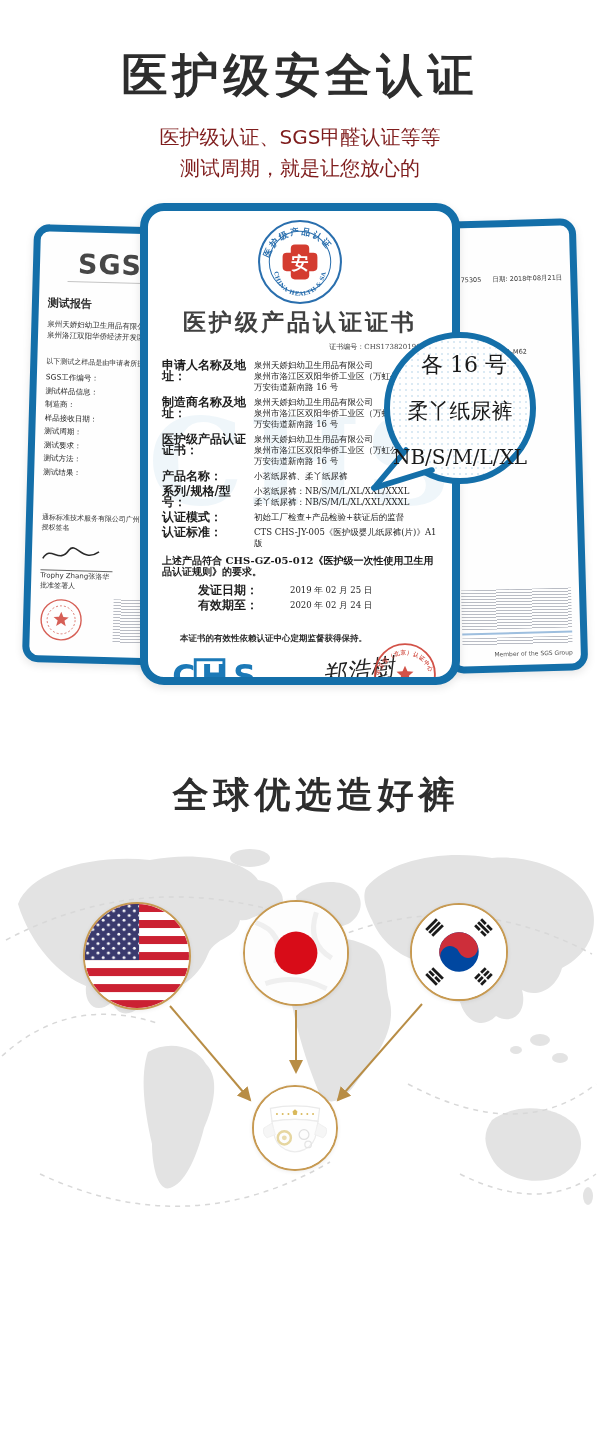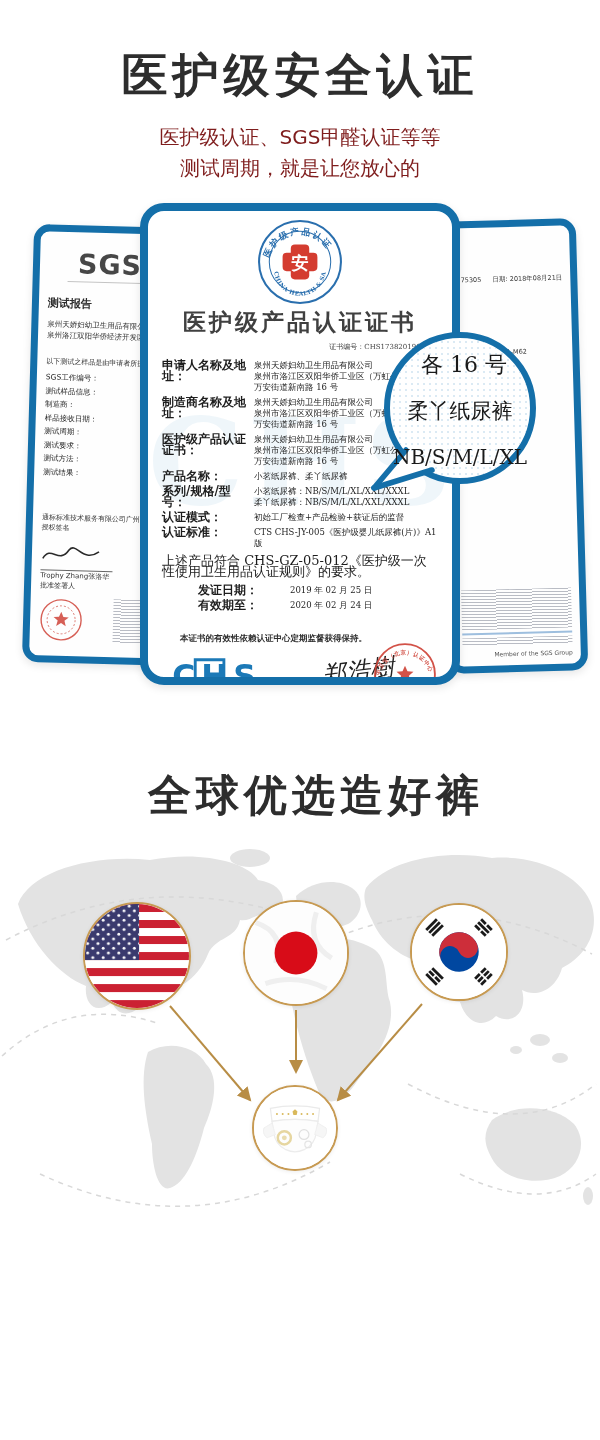--- a/index.html
+++ b/index.html
@@ -46,36 +46,36 @@
   .cm-inner { position:relative; width:100%; height:100%; padding:6px 14px; z-index:1; }
   .watermark { position:absolute; left:0; right:0; top:180px; font-size:120px; font-weight:900;
                color:rgba(27,121,183,.07); text-align:center; letter-spacing:4px; z-index:0; }
   .seal { display:block; margin:2px auto 2px; }
   .cm-title { text-align:center; font-size:23px; font-weight:800; letter-spacing:3px; color:#404040; }
   .cm-no { text-align:right; font-size:7px; color:#444; margin:4px 4px 0 0; }
   .cm-fields { margin-top:8px; }
   .cm-row { display:flex; margin-bottom:4px; }
   .cm-label { width:92px; flex-shrink:0; font-size:12px; font-weight:700; color:#1d1d1d; line-height:11px; }
   .cm-vals { font-size:8.5px; color:#1d1d1d; line-height:11px; }
-  .cm-par { font-size:13px; font-weight:400; color:#1d1d1d; line-height:11px; margin-top:6px; }
+  .cm-par { font-size:10px; font-weight:700; color:#1d1d1d; line-height:11px; margin-top:6px; }
   .cm-dates { margin-top:8px;margin-left:36px; }
   .cm-note { margin:22px 0 0 18px; font-size:8.5px; font-weight:700; }
   .cm-bottomrow { position:relative; height:52px; margin-top:8px; }
   .chs-logo { position:absolute; left:6px; top:4px; }
   .director { position:absolute; left:118px; top:32px; font-size:11px; font-weight:800; }
   .signature { position:absolute; left:160px; top:2px; font-size:24px; font-style:italic;
                transform:rotate(-7deg); color:#222; }
   .stamp { position:absolute; right:0; top:-12px; opacity:.92; }
 
   
   .bubble { position:absolute; left:368px; top:128px; z-index:3; }
 
   
   .sec2 { margin-top:56px; text-align:center; }
-  .sec2 .big-title { font-size:43px;padding-left:32px; }
+  .sec2 .big-title { font-size:36px;padding-left:32px; }
   .global-lines { margin-top:20px; font-size:21px; color:#3c3c3c; line-height:29px; }
   .global-lines .dots { font-size:18px; letter-spacing:2px; color:#555; margin-top:4px; }
 
   .map-wrap { position:relative; width:600px; height:410px; margin-top:18px; }
   .map-svg, .arrows-svg { position:absolute; left:0; top:0; }
   .flag-circle { position:absolute; border-radius:50%; overflow:hidden; border:2px solid #c79a52;
                  background:#fff; z-index:2; box-shadow:0 1px 4px rgba(0,0,0,.08); }
   .flag-circle svg { display:block; width:100%; height:100%; }
   .flag-usa   { left:83px;  top:58px;  width:108px; height:108px; }
   .flag-japan { left:243px; top:56px;  width:106px; height:106px; }

